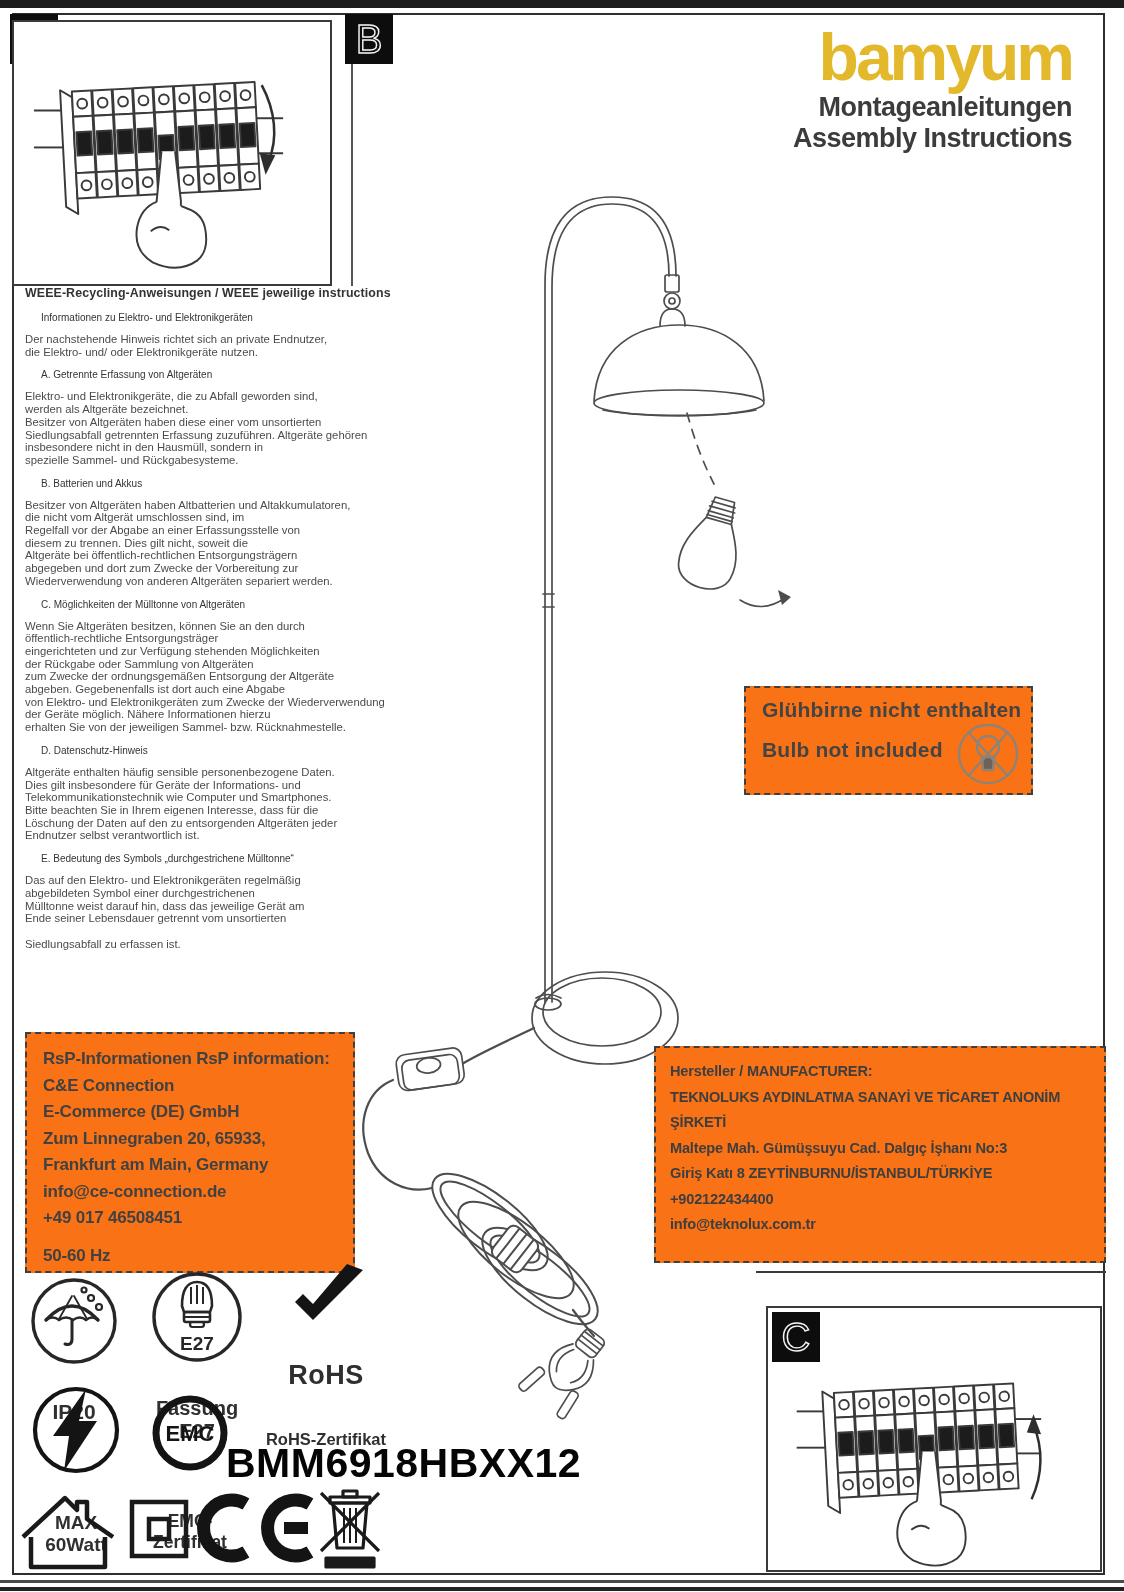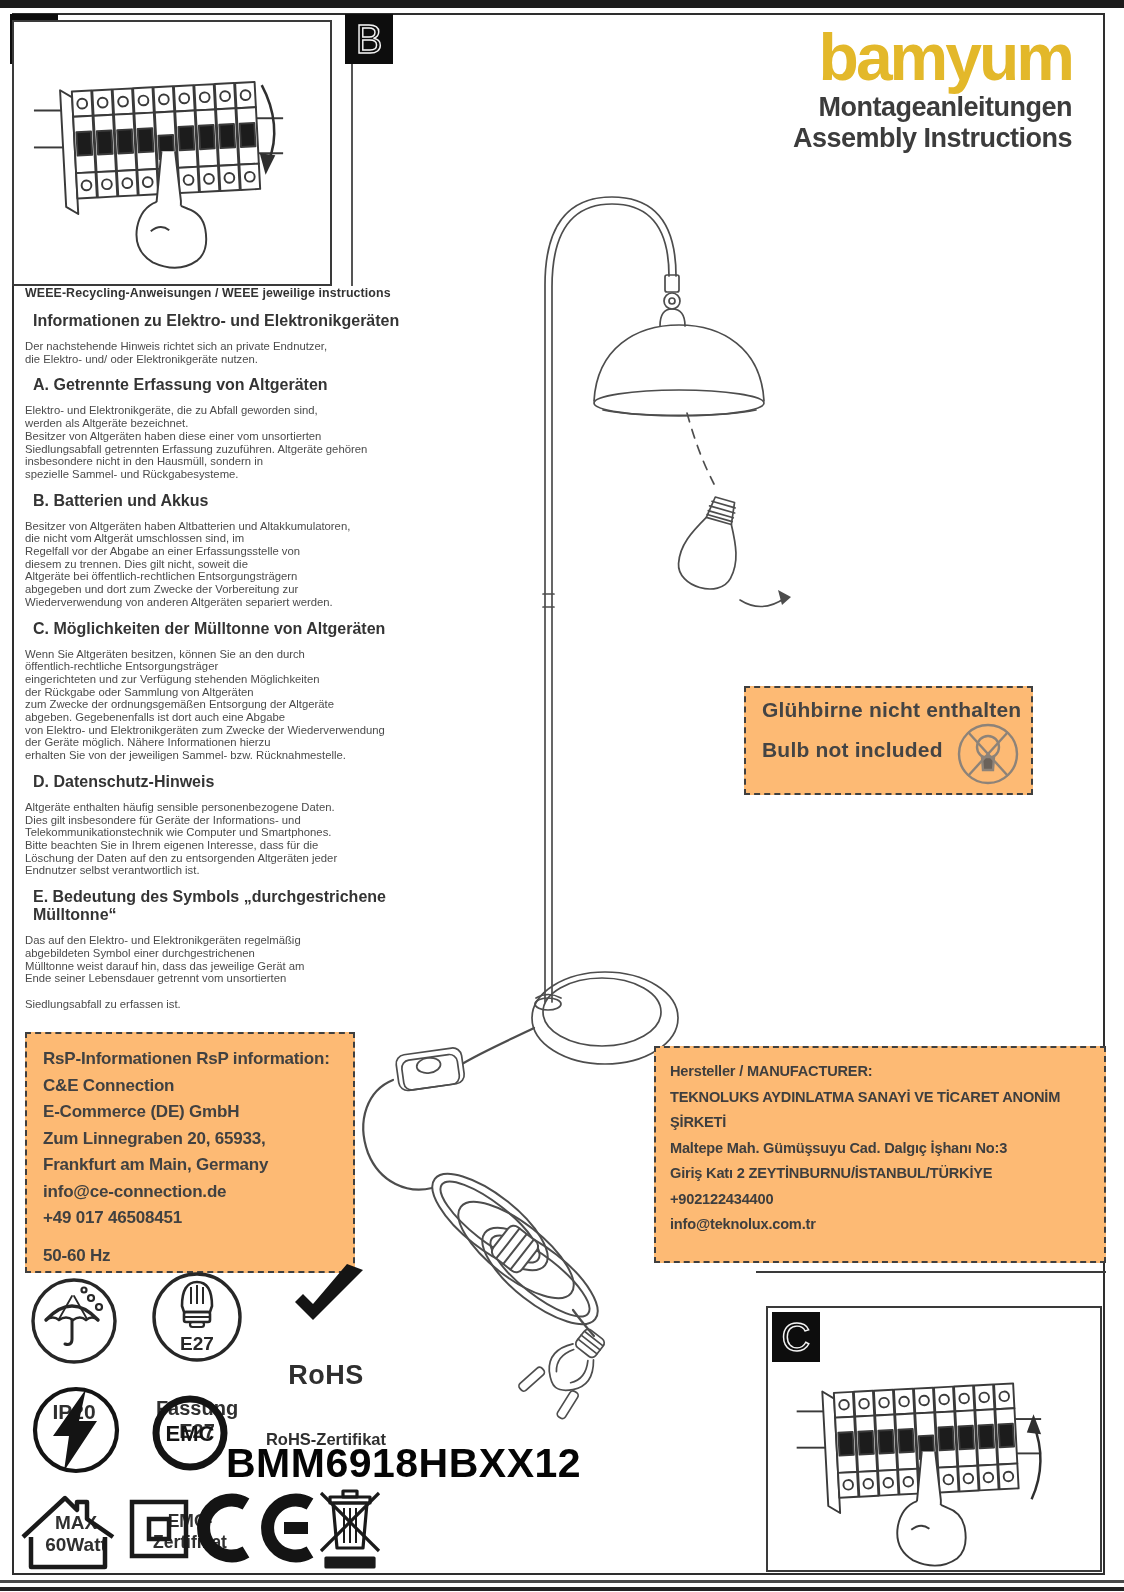--- a/index.html
+++ b/index.html
@@ -13,25 +13,25 @@
   .step-box{border:2px solid #3a3a3a;box-sizing:border-box;background:#fff;}
   .b-vline{left:351px;top:64px;width:2px;height:222px;background:#555;}
 
   .brand-block{left:758px;top:22px;width:314px;text-align:right;}
   .brand-logo{font-size:66px;font-weight:700;letter-spacing:-3px;color:#e3b82a;line-height:70px;}
   .brand-sub{font-size:27px;font-weight:700;color:#3c3c3c;line-height:31px;letter-spacing:-0.5px;}
 
   .weee{left:25px;top:286px;width:452px;}
   .pre{white-space:pre-line;}
   .w-title{font-size:12.4px;font-weight:700;color:#333;margin-bottom:12px;letter-spacing:0.1px;}
-  .w-head{font-size:16px;font-weight:700;color:#343434;margin:11px 8px 10px;}
+  .w-head{font-size:10px;font-weight:400;color:#343434;margin:11px 16px 10px;}
   .w-body{font-size:11.3px;line-height:12.7px;color:#4b4b4b;}
   .w-footer{font-size:11.3px;color:#4b4b4b;margin-top:13px;}
 
-  .dash-box{border:2.5px dashed #3f3f3f;box-sizing:border-box;background:#fdba74;}
+  .dash-box{border:2.5px dashed #3f3f3f;box-sizing:border-box;background:#f97316;}
   .bulb-note{left:744px;top:686px;width:289px;height:109px;}
   .bulb-note-line{position:absolute;left:16px;font-size:21px;font-weight:700;color:#444;letter-spacing:0.2px;}
 
   .rsp{left:25px;top:1032px;width:330px;height:241px;padding:12px 16px;}
   .rsp-line{font-size:17px;font-weight:700;color:#414141;line-height:26.5px;letter-spacing:-0.2px;}
   .rsp-freq{margin-top:11px;}
 
   .mfr{left:654px;top:1046px;width:452px;height:217px;padding:11px 14px;}
   .mfr-line{font-size:14.6px;font-weight:700;color:#3e3e3e;line-height:25.5px;letter-spacing:-0.2px;}
   .mfr-made{margin-top:15px;}
@@ -255,21 +255,21 @@
     <div class="rsp-line">Frankfurt am Main, Germany</div>
     <div class="rsp-line">info@ce-connection.de</div>
     <div class="rsp-line">+49 017 46508451</div>
     <div class="rsp-line rsp-freq">50-60 Hz</div>
   </div>
 
   <div class="abs dash-box mfr">
     <div class="mfr-line">Hersteller / MANUFACTURER:</div>
     <div class="mfr-line">TEKNOLUKS AYDINLATMA SANAYİ VE TİCARET ANONİM ŞİRKETİ</div>
     <div class="mfr-line">Maltepe Mah. Gümüşsuyu Cad. Dalgıç İşhanı No:3</div>
-    <div class="mfr-line">Giriş Katı 2 ZEYTİNBURNU/İSTANBUL/TÜRKİYE</div>
+    <div class="mfr-line">Giriş Katı 8 ZEYTİNBURNU/İSTANBUL/TÜRKİYE</div>
     <div class="mfr-line">+902122434400</div>
     <div class="mfr-line">info@teknolux.com.tr</div>
   </div>
 
   <div class="abs icon-col" style="left:24px;top:1276px;width:100px;">
     <svg width="90" height="90" viewBox="0 0 90 90" stroke="#272727" stroke-width="3.4" fill="none" stroke-linecap="round">
       <circle cx="45" cy="45" r="41"></circle>
       <path d="M17,44 Q43,16 69,44"></path>
       <path d="M17,44 Q24,39 30,44 Q37,39 44,44 Q51,39 57,44 Q63,39 69,44" stroke-width="2.4"></path>
       <path d="M43,20 L30,43 M45,20 L58,43" stroke-width="1.8"></path>

